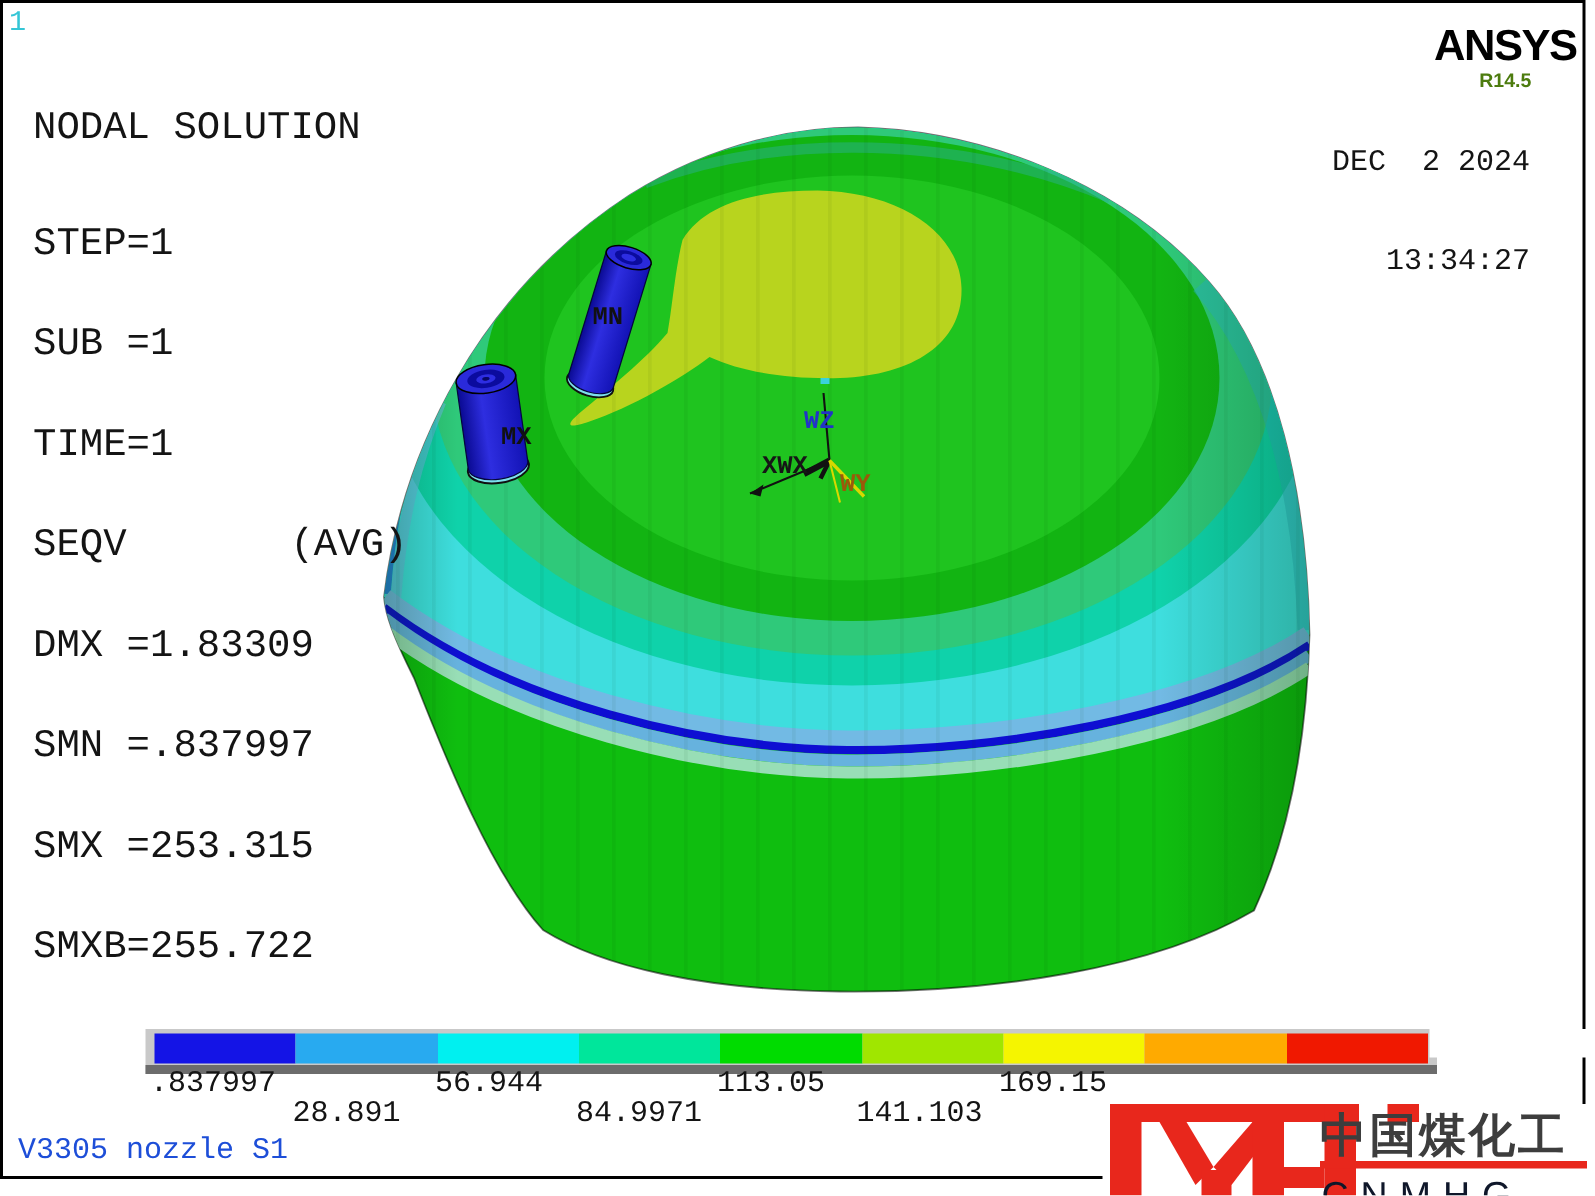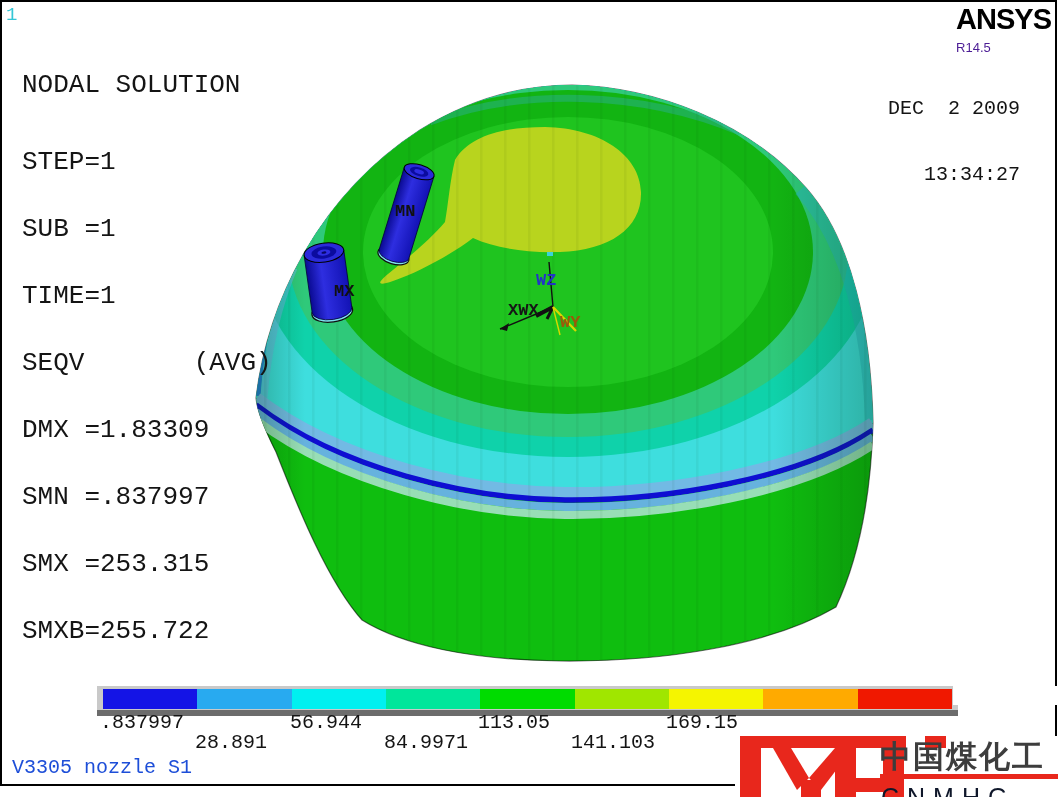--- a/index.html
+++ b/index.html
@@ -4,24 +4,24 @@
 <style>
   html,body{margin:0;padding:0;background:#ffffff;}
   #page{position:relative;width:1063px;height:797px;background:#ffffff;overflow:hidden;
         font-family:"Liberation Mono","DejaVu Sans Mono",monospace;color:#141414;}
   .frame{position:absolute;left:0;top:0;width:1053px;height:782px;border:2px solid #000;}
   #plotnum{position:absolute;left:6px;top:4px;font-size:19px;color:#35c6d6;}
   
   #solinfo{position:absolute;left:22px;top:29px;font-size:26px;line-height:22.3px;white-space:pre;}
   #solinfo .title{margin-bottom:11px;}
   
-  #brand{position:absolute;right:12px;top:5px;text-align:left;
+  #brand{position:absolute;right:12px;top:17px;text-align:center;
          font-family:"Liberation Sans","DejaVu Sans",sans-serif;}
   #brand .name{font-size:29px;font-weight:bold;letter-spacing:-1px;color:#000;line-height:29px;}
-  #brand .rel{font-size:13px;font-weight:normal;color:#4c1d95;line-height:13px;margin-top:7px;}
+  #brand .rel{font-size:13px;font-weight:bold;color:#4d7c0f;line-height:13px;margin-top:1px;}
   #stamp{position:absolute;right:43px;top:54px;text-align:right;font-size:20px;line-height:22px;white-space:pre;}
   
   #viewport{position:absolute;left:0;top:0;width:1063px;height:797px;}
   
   #cbar{position:absolute;left:97px;top:686px;width:861px;height:24px;background:#c9c9c9;
         border-bottom:6px solid #6c6c6c;}
   #cbar .strip{display:flex;height:20px;margin:3px 6px 0 6px;}
   #cbar .seg{flex:1 1 0;}
   .cblab{position:absolute;font-size:20px;color:#141414;white-space:pre;}
   #caption{position:absolute;left:12px;top:756px;font-size:20px;color:#1d4ed8;}
@@ -161,21 +161,21 @@
     <div>SMN =.837997</div>
     <div>SMX =253.315</div>
     <div>SMXB=255.722</div>
   </div>
 
   <div id="brand">
     <div class="name">ANSYS</div>
     <div class="rel">R14.5</div>
   </div>
   <div id="stamp">
-    <div>DEC  2 2009</div>
+    <div>DEC  2 2024</div>
     <div>13:34:27</div>
   </div>
 
   <div id="cbar">
     <div class="strip">
       <div class="seg" style="background: rgb(20, 20, 230);"></div>
       <div class="seg" style="background: rgb(40, 170, 240);"></div>
       <div class="seg" style="background: rgb(0, 240, 240);"></div>
       <div class="seg" style="background: rgb(0, 230, 155);"></div>
       <div class="seg" style="background: rgb(0, 220, 0);"></div>

